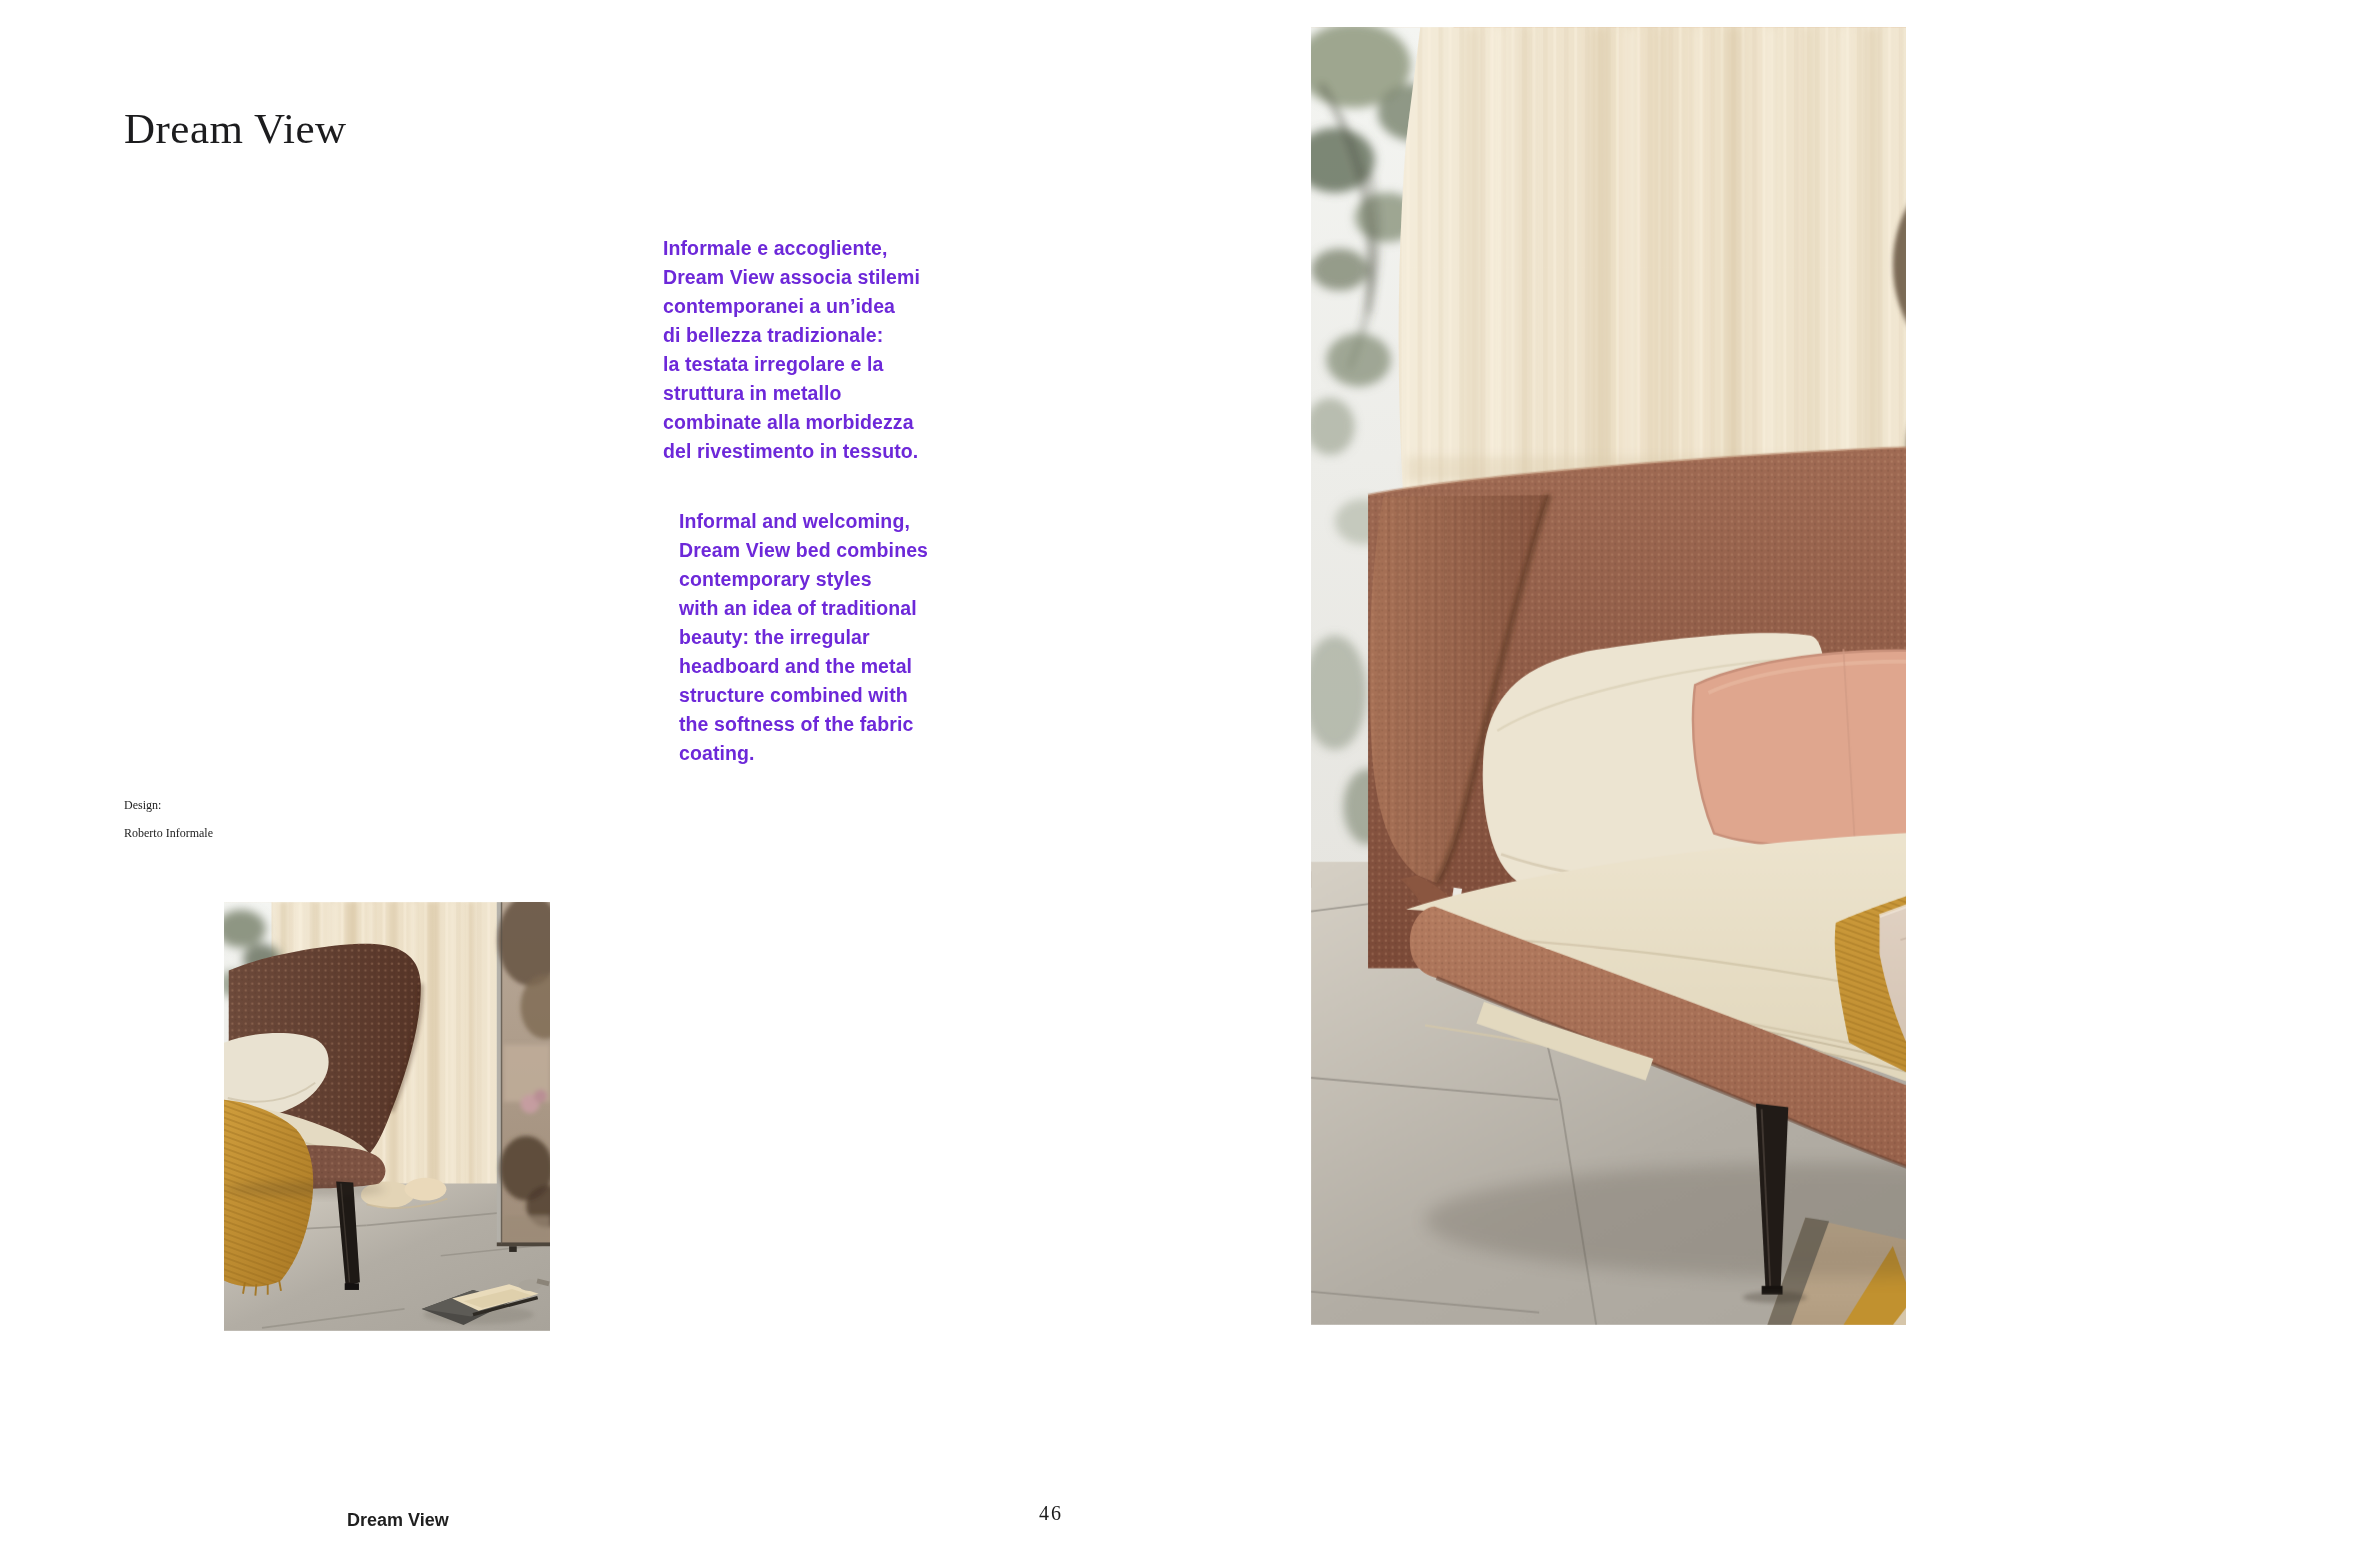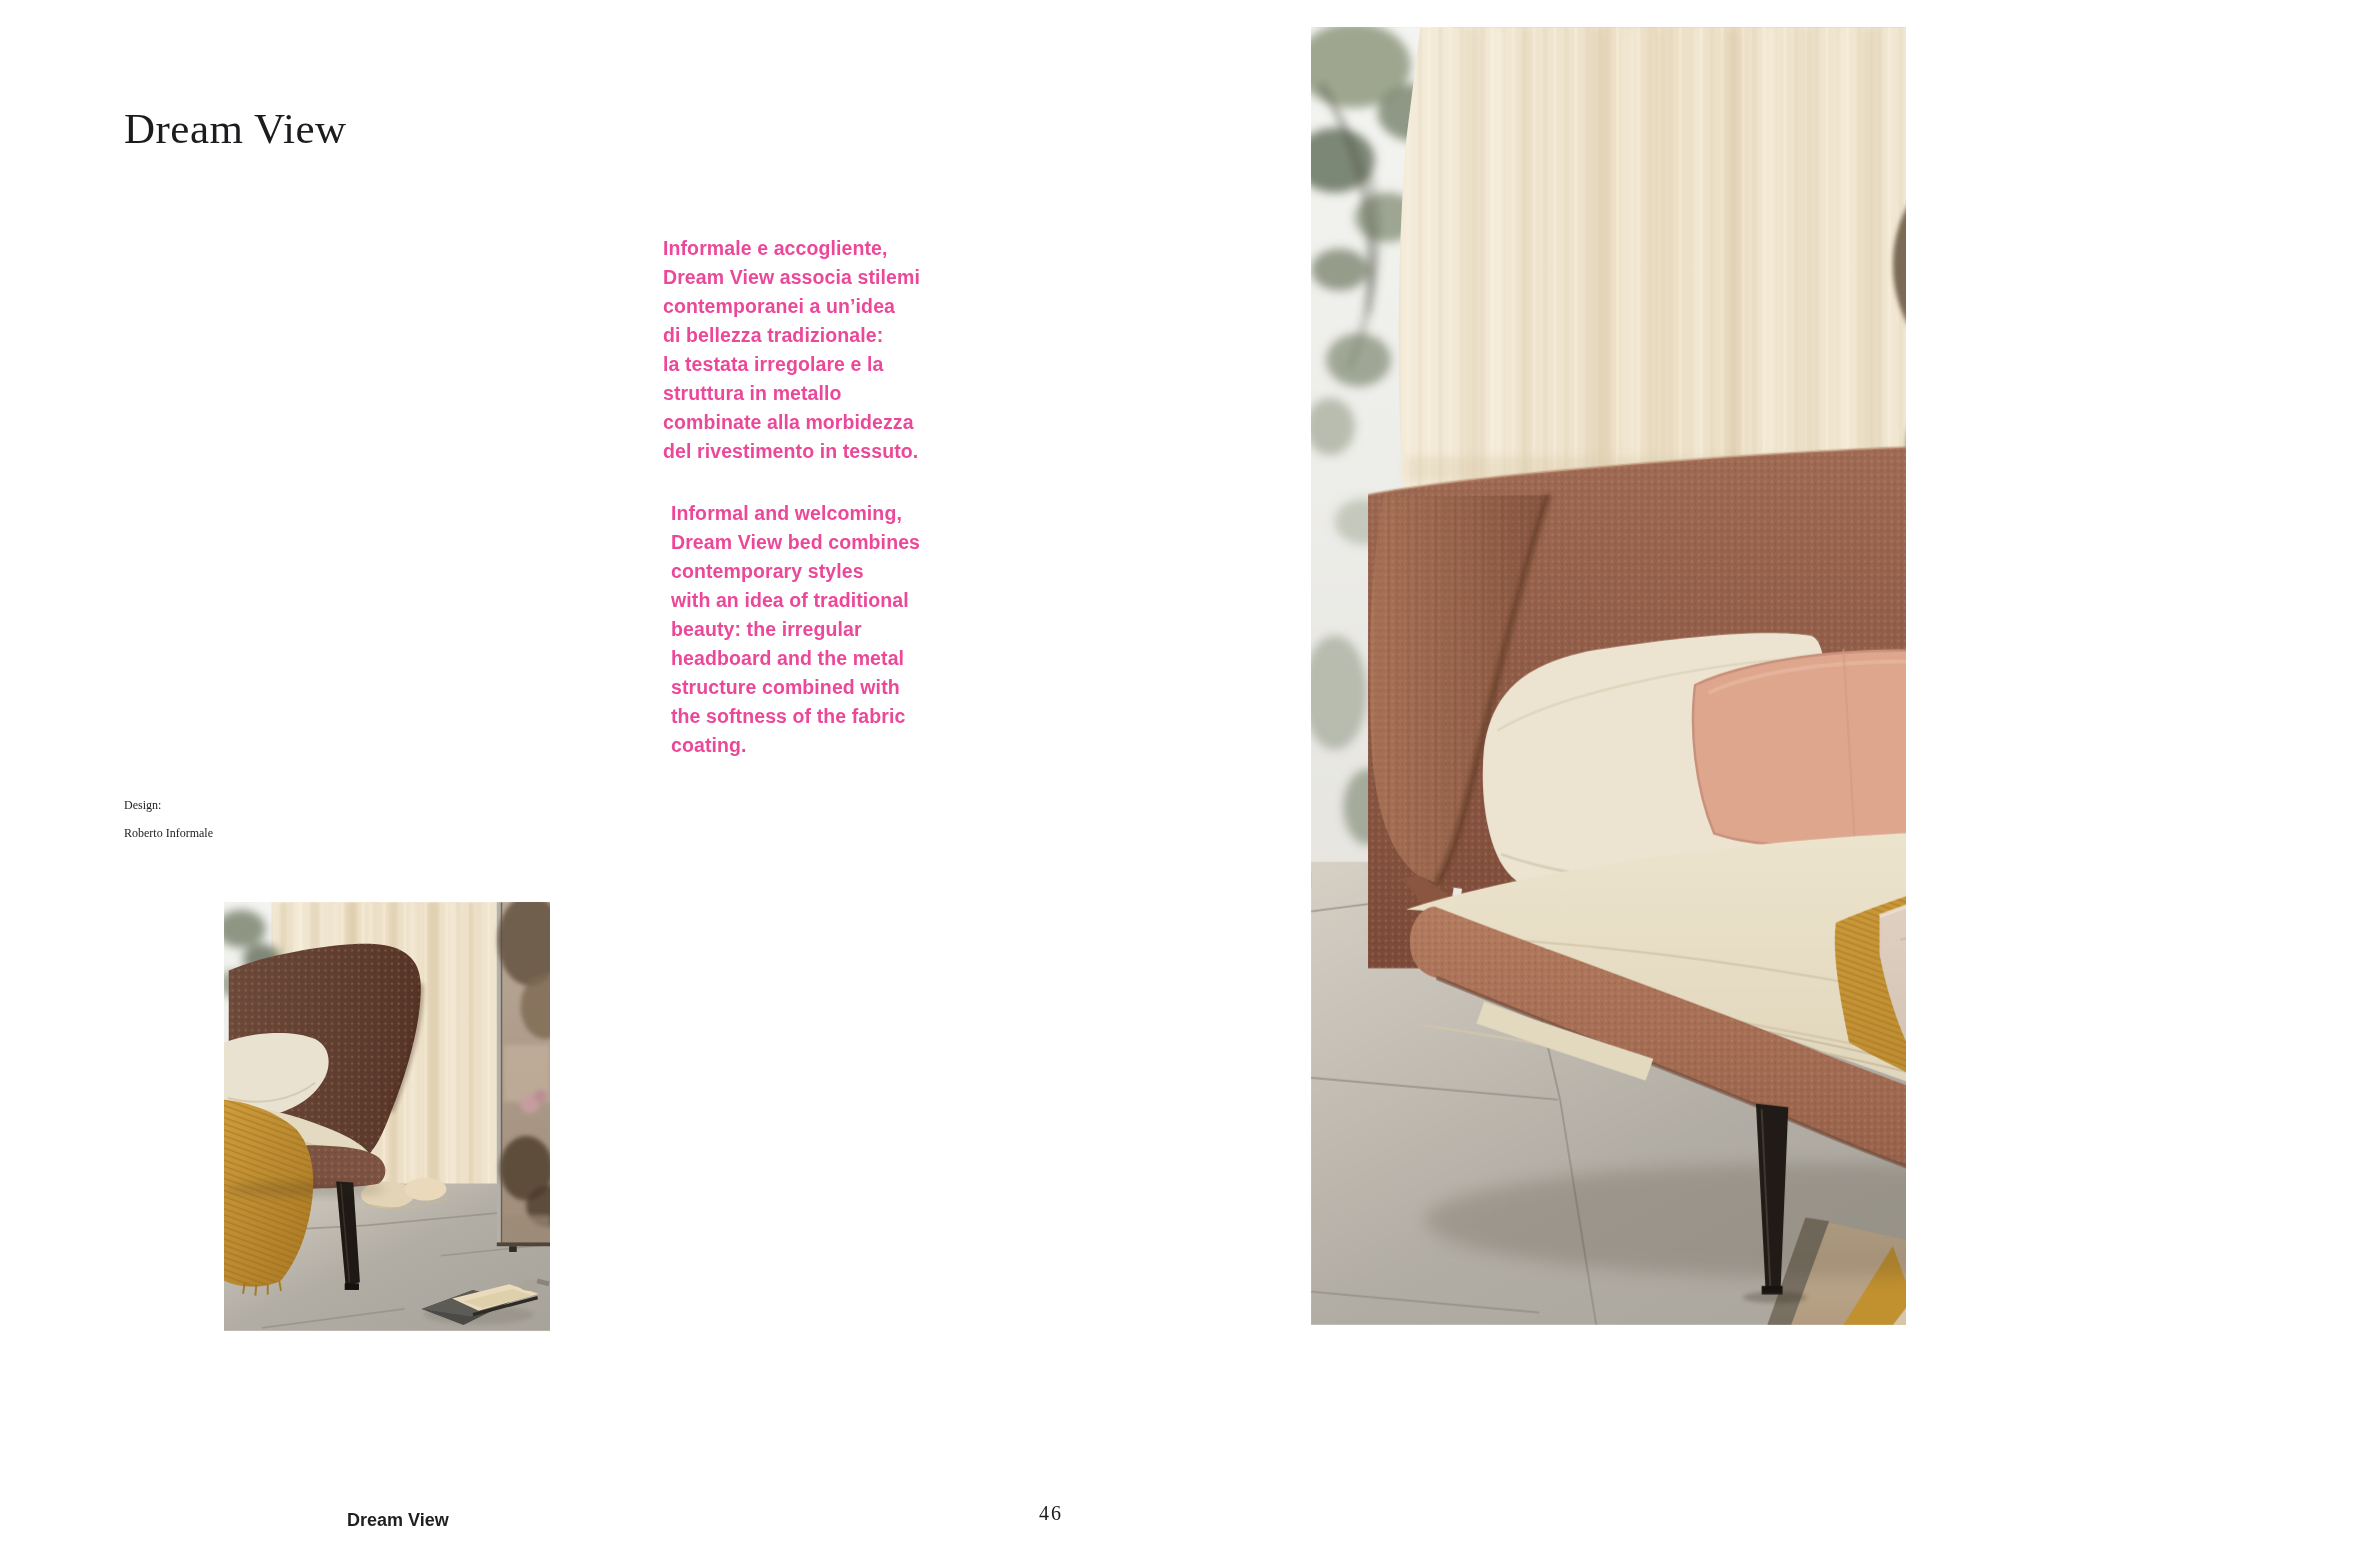--- a/index.html
+++ b/index.html
@@ -2,21 +2,21 @@
 <html style="--c-page-bg: #ffffff; --c-ink: #1d1d1f; --c-headboard: #9a6752; --c-headboard-dark: #6f4434; --c-rail: #a9745a; --c-curtain: #f0e6d1; --c-wall: #d8a87d; --c-screen-mural: #ab9886; --c-pillow-white: #ece4d1; --c-pillow-pink: #dfa68e; --c-sheet: #e7decа; --c-blanket-mustard: #c3913a; --c-throw: #d9c9ba; --c-floor: #b3aea6; --c-rug: #c0ab8e; --c-foliage: #7d8670; --c-leg: #211b17;font-size:15px"><head>
 <meta charset="utf-8">
 <style>
   html,body{margin:0;padding:0;background:#ffffff;}
   .spread{position:relative;width:1906px;height:1555px;background:#fff;overflow:hidden;
           font-family:"Liberation Sans",sans-serif;color:#1f1f1f;text-decoration:underline;}
   .serif{font-family:"Liberation Serif","DejaVu Serif",serif;font-weight:400;}
   .page-title{position:absolute;left:124px;top:105px;font-size:43px;line-height:1.1;
               letter-spacing:0.5px;color:#1c1c1e;}
   .body-copy{position:absolute;left:663px;width:290px;font-size:19.5px;line-height:29px;
-             font-weight:700;letter-spacing:0.1px;color:#ec4899;white-space:pre-line;}
+             font-weight:700;letter-spacing:0.1px;color:#6d28d9;white-space:pre-line;}
   .body-it{top:234px;}
   .body-en{top:491px;}
   .design-credit{position:absolute;left:124px;top:792px;font-size:12px;line-height:27.6px;color:#222;}
   .thumb{position:absolute;left:224px;top:902px;width:326px;height:429px;}
   .mainphoto{position:absolute;left:1311px;top:27px;width:946px;height:1298px;}
   .footer-collection{position:absolute;left:114px;top:1577px;font-size:20px;letter-spacing:1.4px;color:#0f766e;}
   .footer-product{position:absolute;left:347px;top:1510px;font-size:18px;font-weight:700;color:#1f1f1f;}
   .pageno{position:absolute;top:1502px;font-size:20px;letter-spacing:1.9px;color:#1b1b1b;}
   .pageno-left{left:1039px;}
   .pageno-right{left:2227px;}
@@ -119,21 +119,21 @@
     <h1 class="page-title serif" style="margin:0;font-weight:400;">Dream View</h1>
 
     <p class="body-copy body-it" style="margin:0;">Informale e accogliente,
 Dream View associa stilemi
 contemporanei a un’idea
 di bellezza tradizionale:
 la testata irregolare e la
 struttura in metallo
 combinate alla morbidezza
 del rivestimento in tessuto.</p>
-    <p class="body-copy body-en" style="margin:8px;">Informal and welcoming,
+    <p class="body-copy body-en" style="margin:16px;">Informal and welcoming,
 Dream View bed combines
 contemporary styles
 with an idea of traditional
 beauty: the irregular
 headboard and the metal
 structure combined with
 the softness of the fabric
 coating.</p>
 
     <div class="design-credit serif">

